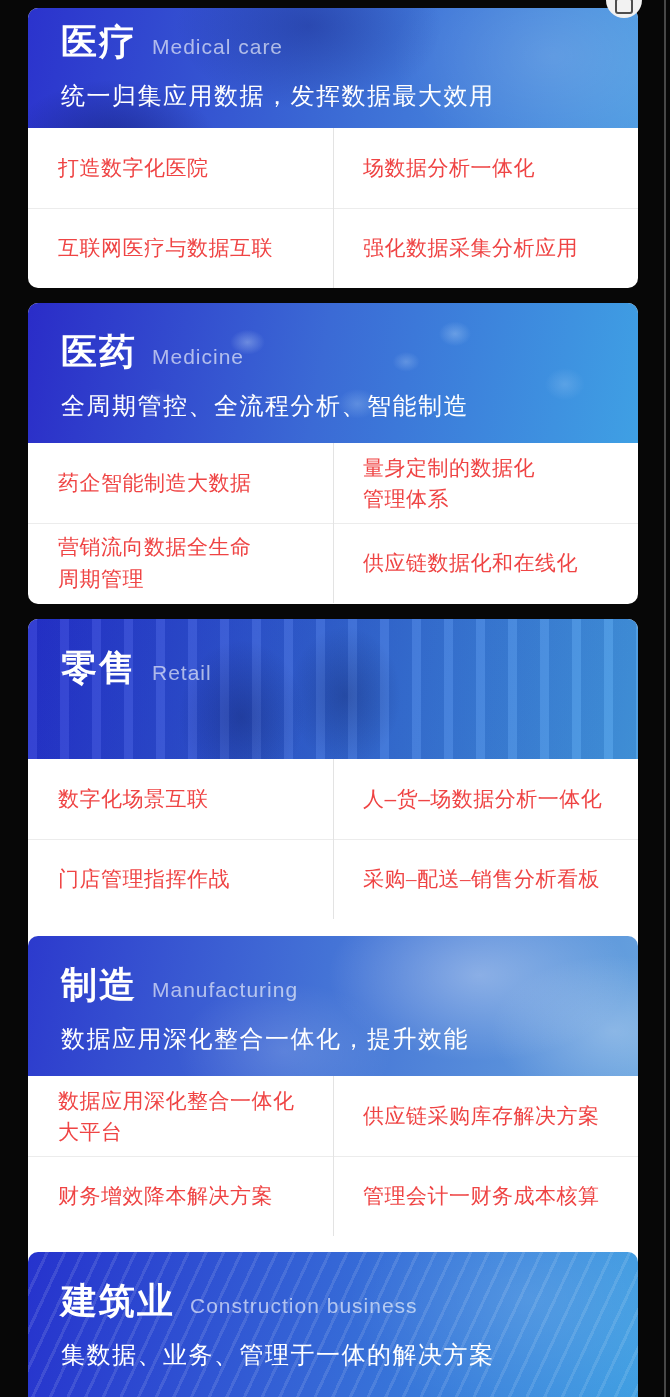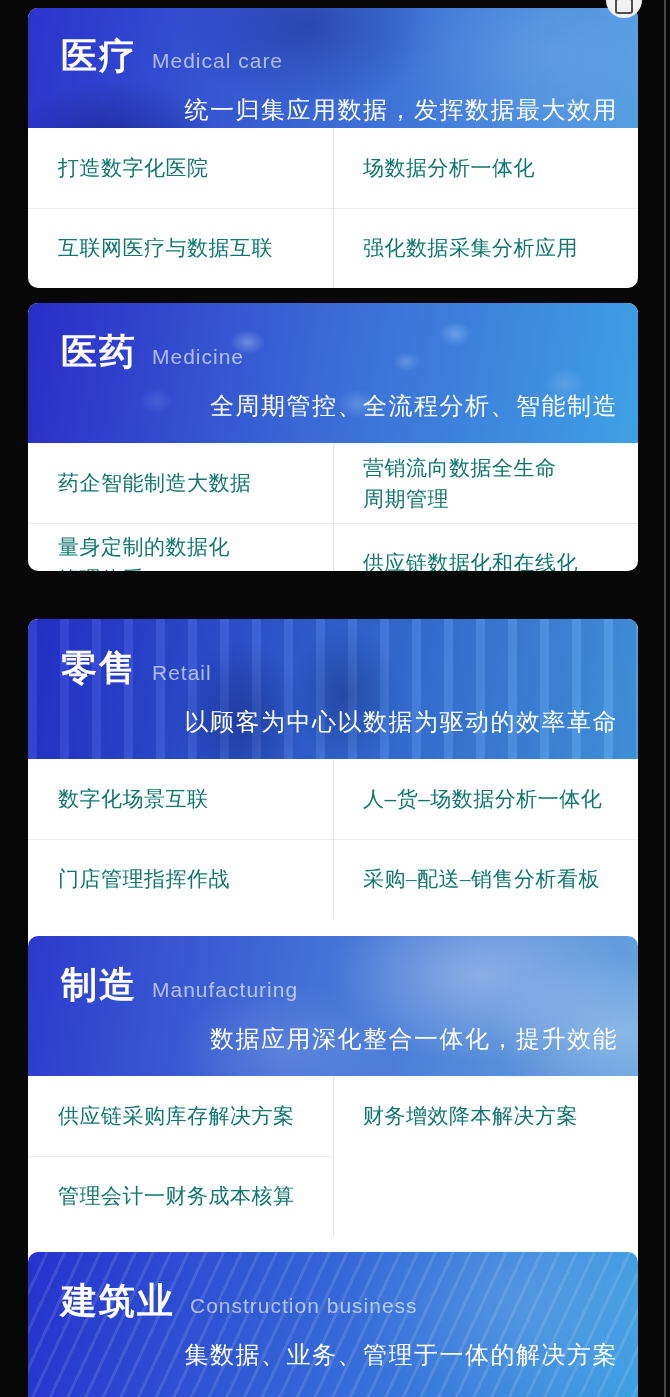--- a/index.html
+++ b/index.html
@@ -21,44 +21,44 @@
   .fab .glyph {
     position:absolute; left:9px; top:16px; width:14px; height:12px;
     border:2px solid #4e4e4e; border-radius:3px;
   }
 
   .card {
     position:absolute; left:28px; width:610px;
     background:#ffffff; border-radius:10px; overflow:hidden;
   }
   .card1 { top:8px;    height:280px; }
-  .card2 { top:303px;  height:268px; }
+  .card2 { top:303px;  height:301px; }
   .card3 { top:619px;  height:388px; }
   .card4 { top:936px;  height:339px; }
   .card5 { top:1252px; height:220px; }
 
   .hdr { position:relative; height:140px; overflow:hidden; }
   .card1 .hdr { height:120px; }
   .card5 .hdr { height:156px; }
   .photo { position:absolute; inset:0; pointer-events:none; }
 
   .hdr-inner { position:relative; z-index:1; padding:26px 20px 0 33px; }
-  .card1 .hdr-inner { padding-top:11px;margin-top:14px; }
+  .card1 .hdr-inner { padding-top:11px; }
 
   .title-row { display:flex; align-items:baseline; gap:15px; }
   .zh-title { font-size:36px; font-weight:700; color:#ffffff; letter-spacing:2px; line-height:1.3; }
   .en-title { font-size:21px; font-weight:400; color:rgba(255,255,255,0.62); letter-spacing:1px; }
-  .tagline  { margin-top:14px; font-size:24px; color:#ffffff; letter-spacing:1.5px; white-space:nowrap;text-align:right; }
+  .tagline  { margin-top:14px; font-size:24px; color:#ffffff; letter-spacing:1.5px; white-space:nowrap; }
 
   .grid { position:relative; display:grid; grid-template-columns:1fr 1fr; grid-auto-rows:80px; }
   .grid::before { content:''; position:absolute; left:50%; top:0; bottom:0; width:1px; background:#e3e3e3; }
   .cell {
     display:flex; align-items:center;
     padding:0 14px 0 30px;
-    font-size:21px; color:#0f766e; letter-spacing:0.5px;
+    font-size:21px; color:#ef4444; letter-spacing:0.5px;
     line-height:1.5; white-space:pre-line;
   }
   .cell:nth-child(n+3) { border-top:1px solid #ececec;font-family:Liberation Serif, serif; }
 
   
   .card1 .photo { background:
     radial-gradient(150px 95px at 14% 115%, rgba(8,14,85,.45), transparent 70%),
     radial-gradient(190px 120px at 46% 15%, rgba(18,28,120,.38), transparent 70%),
     radial-gradient(230px 150px at 86% 40%, rgba(255,255,255,.13), transparent 70%); }
   .card2 .photo { background:
@@ -114,37 +114,36 @@
     <div class="hdr-inner">
       <div class="title-row">
         <span class="zh-title">医药</span>
         <span class="en-title">Medicine</span>
       </div>
       <div class="tagline">全周期管控、全流程分析、智能制造</div>
     </div>
   </div>
   <div class="grid">
     <div class="cell">药企智能制造大数据</div>
+    <div class="cell">量身定制的数据化
+管理体系</div>
     <div class="cell">营销流向数据全生命
 周期管理</div>
-    <div class="cell">量身定制的数据化
-管理体系</div>
     <div class="cell">供应链数据化和在线化</div>
   </div>
 </section>
 
 <section class="card card3">
   <div class="hdr" style="background: linear-gradient(100deg, rgb(37, 49, 207) 0%, rgb(50, 99, 211) 48%, rgb(68, 154, 226) 100%);">
     <div class="photo"></div>
     <div class="hdr-inner">
       <div class="title-row">
         <span class="zh-title">零售</span>
         <span class="en-title">Retail</span>
       </div>
-      <div class="tagline">以顾客为中心以数据为驱动的效率革命</div>
     </div>
   </div>
   <div class="grid">
     <div class="cell">数字化场景互联</div>
     <div class="cell">人–货–场数据分析一体化</div>
     <div class="cell">门店管理指挥作战</div>
     <div class="cell">采购–配送–销售分析看板</div>
   </div>
 </section>
 
@@ -153,20 +152,22 @@
     <div class="photo"></div>
     <div class="hdr-inner">
       <div class="title-row">
         <span class="zh-title">制造</span>
         <span class="en-title">Manufacturing</span>
       </div>
       <div class="tagline">数据应用深化整合一体化，提升效能</div>
     </div>
   </div>
   <div class="grid">
+    <div class="cell">数据应用深化整合一体化
+大平台</div>
     <div class="cell">供应链采购库存解决方案</div>
     <div class="cell">财务增效降本解决方案</div>
     <div class="cell">管理会计一财务成本核算</div>
   </div>
 </section>
 
 <section class="card card5">
   <div class="hdr" style="background: linear-gradient(100deg, rgb(38, 51, 205) 0%, rgb(53, 102, 214) 48%, rgb(63, 159, 226) 100%);">
     <div class="photo"></div>
     <div class="hdr-inner">

